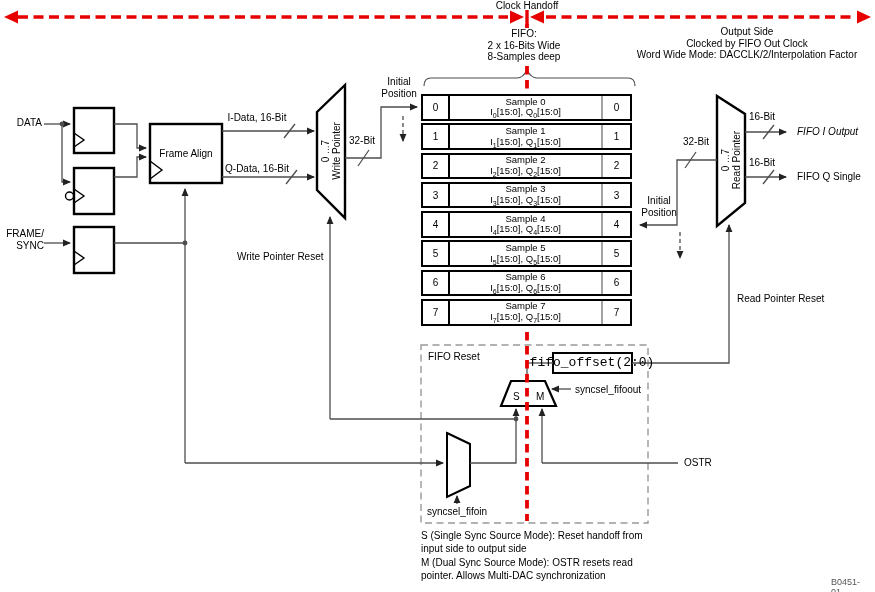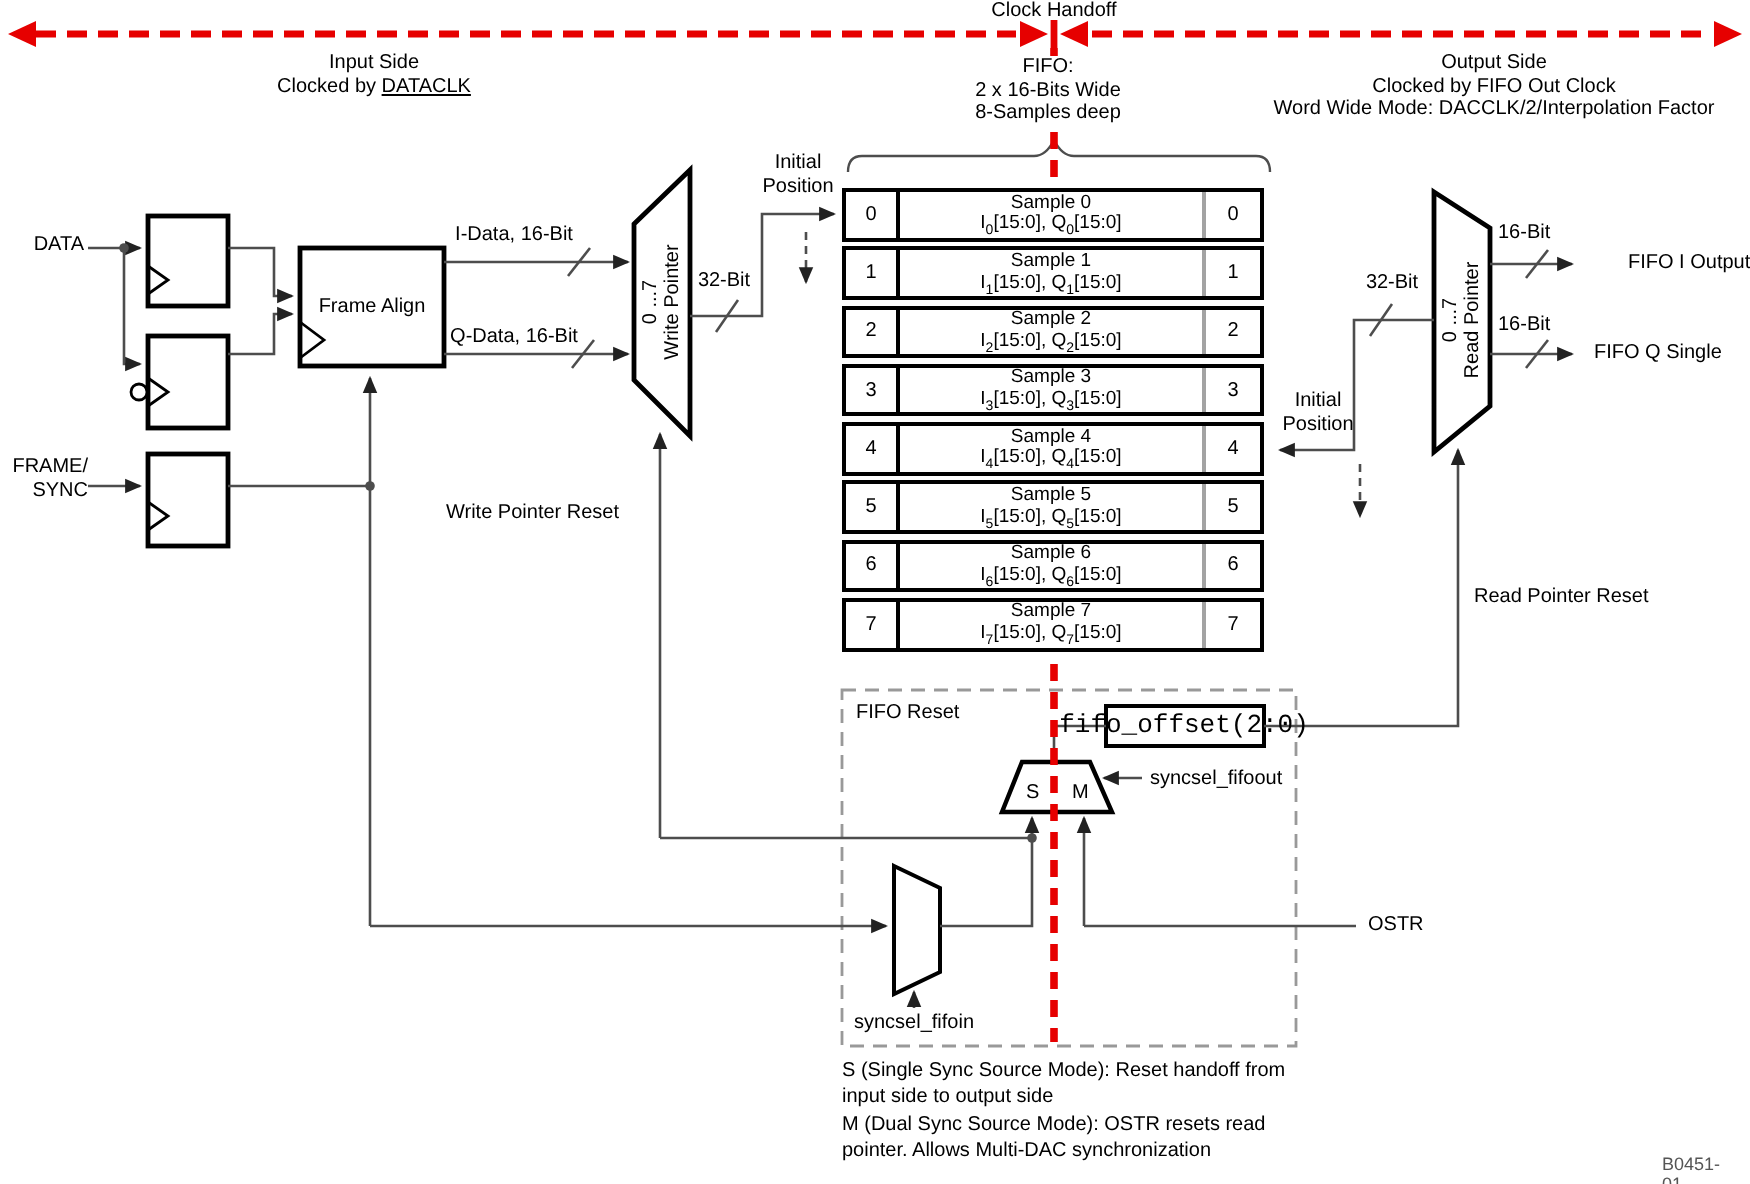--- a/index.html
+++ b/index.html
@@ -113,24 +113,20 @@
       <polygon points="524,17 510,10.5 510,23.5" fill="var(--red)"></polygon>
       <polygon points="530,17 544,10.5 544,23.5" fill="var(--red)"></polygon>
       <polygon points="871,17 857,10.5 857,23.5" fill="var(--red)"></polygon>
       <path d="M527,10 V24" stroke="var(--red)" stroke-width="3.4" fill="none"></path>
       <path d="M527,24 V521" stroke="var(--red)" stroke-width="3.8" stroke-dasharray="8.5 5.5" fill="none"></path>
     </g>
   </svg>
 
   <div class="lbl ctr" style="left:527px; top:0px;">Clock Handoff</div>
 
-  <div class="lbl ctr" style="left:187px; top:26px;">
-    <div>Input Side</div>
-    <div><span>Clocked by </span><span style="text-decoration:underline;">DATACLK</span></div>
-  </div>
 
   <div class="lbl ctr" style="left:747px; top:26px;">
     <div>Output Side</div>
     <div>Clocked by FIFO Out Clock</div>
     <div>Word Wide Mode: DACCLK/2/Interpolation Factor</div>
   </div>
 
   <div class="lbl ctr caption-bg" style="left:524px; top:28px;">
     <div>FIFO:</div>
     <div>2 x 16-Bits Wide</div>
@@ -152,21 +148,21 @@
     <div>Write Pointer</div>
   </div>
 
   <div class="lbl ctr" style="left:362px; top:135px;">32-Bit</div>
 
   <div class="lbl ctr" style="left:399px; top:76px;">
     <div>Initial</div>
     <div>Position</div>
   </div>
 
-  <div class="lbl" style="left:223px; top:251px;text-align:center;">Write Pointer Reset</div>
+  <div class="lbl" style="left:237px; top:251px;text-align:center;">Write Pointer Reset</div>
 
   <div class="fifo">
       <div class="frow">
         <div class="fcell">0</div>
         <div class="fmid">
           <div>Sample 0</div>
           <div><span>I</span><sub>0</sub><span>[15:0], Q</span><sub>0</sub><span>[15:0]</span></div>
         </div>
         <div class="fcell idxr">0</div>
       </div>
@@ -234,21 +230,21 @@
   </div>
 
   <div class="lbl ctr" style="left:696px; top:136px;">32-Bit</div>
   <div class="lbl ctr" style="left:659px; top:195px;">
     <div>Initial</div>
     <div>Position</div>
   </div>
 
   <div class="lbl" style="left:749px; top:111px;">16-Bit</div>
   <div class="lbl" style="left:749px; top:157px;">16-Bit</div>
-  <div class="lbl" style="left:814px; top:126px;">FIFO I Output</div>
+  <div class="lbl" style="left:797px; top:126px;font-style:italic;">FIFO I Output</div>
   <div class="lbl" style="left:797px; top:171px;">FIFO Q Single</div>
   <div class="lbl" style="left:737px; top:276px;margin-top:17px;">Read Pointer Reset</div>
 
   <div class="lbl" style="left:428px; top:351px;">FIFO Reset</div>
   <div class="lbl ctr" style="left:592px; top:357px; font-size:13px;font-family:Liberation Mono, monospace;">fifo_offset(2:0)</div>
   <div class="lbl" style="left:513px; top:391px;">S</div>
   <div class="lbl" style="left:536px; top:391px;">M</div>
   <div class="lbl" style="left:575px; top:384px;">syncsel_fifoout</div>
   <div class="lbl" style="left:427px; top:506px;">syncsel_fifoin</div>
   <div class="lbl" style="left:684px; top:457px;">OSTR</div>

